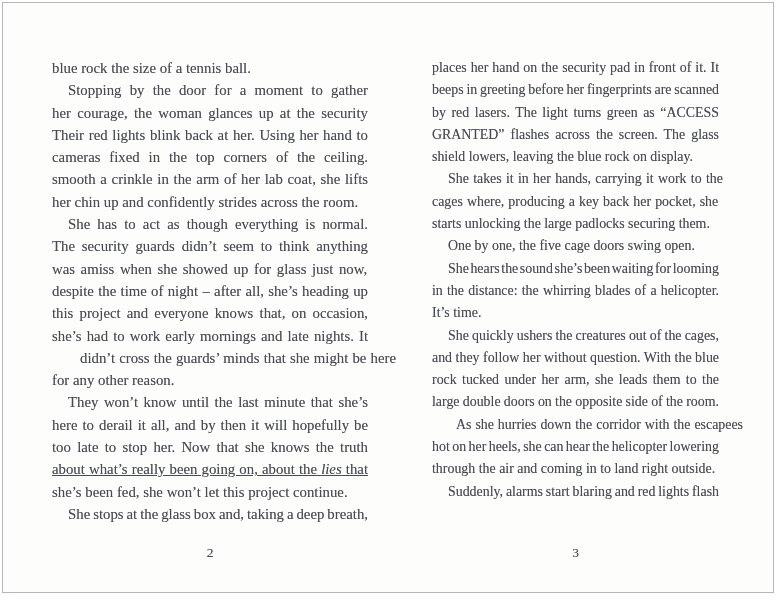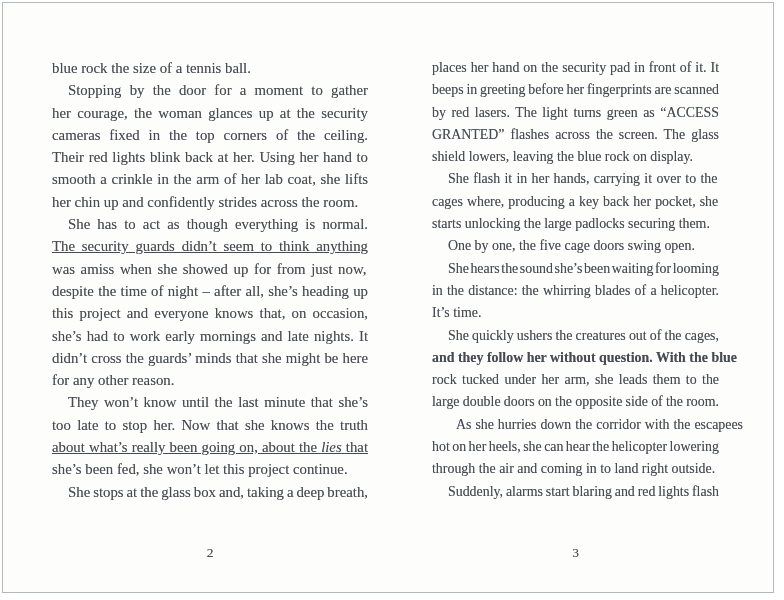--- a/index.html
+++ b/index.html
@@ -72,57 +72,58 @@
 <body>
 
 <div class="spread" style="--bg: #ffffff; --page-bg: #fdfdfc; --frame: #b3b8b8; --ink: #474a52;">
   <div class="frame"></div>
 
   <div class="page page-left">
     <div class="page-text">
         <div class="line"><span class="run"><span>blue rock the size of a tennis ball.</span></span></div>
         <div class="line indent"><span class="run" style="word-spacing: 4.51953px;"><span>Stopping by the door for a moment to gather</span></span></div>
         <div class="line"><span class="run" style="word-spacing: 2.57227px;"><span>her courage, the woman glances up at the security</span></span></div>
+        <div class="line"><span class="run" style="word-spacing: 0.985938px;"><span>Their red lights blink back at her. Using her hand to</span></span></div>
         <div class="line"><span class="run" style="word-spacing: 5.14062px;"><span>cameras fixed in the top corners of the ceiling.</span></span></div>
-        <div class="line"><span class="run" style="word-spacing: 0.985938px;"><span>Their red lights blink back at her. Using her hand to</span></span></div>
         <div class="line"><span class="run" style="word-spacing: 1.00994px;"><span>smooth a crinkle in the arm of her lab coat, she lifts</span></span></div>
         <div class="line"><span class="run"><span>her chin up and confidently strides across the room.</span></span></div>
         <div class="line indent"><span class="run" style="word-spacing: 3.44141px;"><span>She has to act as though everything is normal.</span></span></div>
-        <div class="line"><span class="run" style="word-spacing: 3.08705px; text-decoration: underline;"><span>The security guards didn’t seem to think anything</span></span></div>
-        <div class="line"><span class="run" style="word-spacing: 1.88194px;"><span>was amiss when she showed up for from just now,</span></span></div>
+        <div class="line"><span class="run" style="word-spacing: 3.08705px;"><span>The security guards didn’t seem to think anything</span></span></div>
+        <div class="line"><span class="run" style="word-spacing: 1.88194px;"><span>was amiss when she showed up for glass just now,</span></span></div>
         <div class="line"><span class="run" style="word-spacing: 0.575px;"><span>despite the time of night – after all, she’s heading up</span></span></div>
         <div class="line"><span class="run" style="word-spacing: 2.46652px;"><span>this project and everyone knows that, on occasion,</span></span></div>
         <div class="line"><span class="run" style="word-spacing: 1.41319px;"><span>she’s had to work early mornings and late nights. It</span></span></div>
-        <div class="line"><span class="run" style="word-spacing: 0.423611px;"><span>didn’t cross the guards’ minds that she might be here</span></span></div>
+        <div class="line"><span class="run" style="word-spacing: 0.423611px; margin-left: 28px;"><span>didn’t cross the guards’ minds that she might be here</span></span></div>
         <div class="line"><span class="run"><span>for any other reason.</span></span></div>
         <div class="line indent"><span class="run" style="word-spacing: 1.7793px;"><span>They won’t know until the last minute that she’s</span></span></div>
+        <div class="line"><span class="run" style="word-spacing: 1.30824px;"><span>here to derail it all, and by then it will hopefully be</span></span></div>
         <div class="line"><span class="run" style="word-spacing: 2.54375px;"><span>too late to stop her. Now that she knows the truth</span></span></div>
         <div class="line"><span class="run" style="word-spacing: 0.407986px; text-decoration: underline;"><span>about what’s really been going on, about the </span><i>lies</i><span> that</span></span></div>
         <div class="line"><span class="run"><span>she’s been fed, she won’t let this project continue.</span></span></div>
         <div class="line indent"><span class="run" style="word-spacing: -0.7375px;"><span>She stops at the glass box and, taking a deep breath,</span></span></div>
       </div>
     <div class="page-number">2</div>
   </div>
 
   <div class="page page-right">
     <div class="page-text">
         <div class="line"><span class="run" style="word-spacing: 0.491477px;"><span>places her hand on the security pad in front of it. It</span></span></div>
         <div class="line"><span class="run" style="word-spacing: -0.709821px;"><span>beeps in greeting before her fingerprints are scanned</span></span></div>
         <div class="line"><span class="run" style="word-spacing: 2.10156px;"><span>by red lasers. The light turns green as “ACCESS</span></span></div>
         <div class="line"><span class="run" style="word-spacing: 2.54948px;"><span>GRANTED” flashes across the screen. The glass</span></span></div>
         <div class="line"><span class="run"><span>shield lowers, leaving the blue rock on display.</span></span></div>
-        <div class="line indent"><span class="run" style="word-spacing: 0.829688px;"><span>She flash it in her hands, carrying it over to the</span></span></div>
+        <div class="line indent"><span class="run" style="word-spacing: 0.829688px;"><span>She takes it in her hands, carrying it work to the</span></span></div>
         <div class="line"><span class="run" style="word-spacing: 0.582031px;"><span>cages where, producing a key back her pocket, she</span></span></div>
         <div class="line"><span class="run"><span>starts unlocking the large padlocks securing them.</span></span></div>
         <div class="line indent"><span class="run"><span>One by one, the five cage doors swing open.</span></span></div>
         <div class="line indent"><span class="run" style="word-spacing: -1.90625px;"><span>She hears the sound she’s been waiting for looming</span></span></div>
         <div class="line"><span class="run" style="word-spacing: 0.724609px; margin-top: 26px;"><span>in the distance: the whirring blades of a helicopter.</span></span></div>
         <div class="line"><span class="run"><span>It’s time.</span></span></div>
         <div class="line indent"><span class="run" style="word-spacing: -0.310547px;"><span>She quickly ushers the creatures out of the cages,</span></span></div>
-        <div class="line"><span class="run" style="word-spacing: 0.0488281px; font-weight: bold;"><span>and they follow her without question. With the blue</span></span></div>
+        <div class="line"><span class="run" style="word-spacing: 0.0488281px;"><span>and they follow her without question. With the blue</span></span></div>
         <div class="line"><span class="run" style="word-spacing: 1.88889px;"><span>rock tucked under her arm, she leads them to the</span></span></div>
         <div class="line"><span class="run" style="word-spacing: -0.232639px;"><span>large double doors on the opposite side of the room.</span></span></div>
         <div class="line"><span class="run" style="word-spacing: 0.482422px; margin-left: 24px;"><span>As she hurries down the corridor with the escapees</span></span></div>
         <div class="line"><span class="run" style="word-spacing: -1.02604px;"><span>hot on her heels, she can hear the helicopter lowering</span></span></div>
         <div class="line"><span class="run"><span>through the air and coming in to land right outside.</span></span></div>
         <div class="line indent"><span class="run" style="word-spacing: -0.616071px;"><span>Suddenly, alarms start blaring and red lights flash</span></span></div>
       </div>
     <div class="page-number">3</div>
   </div>
 </div>

